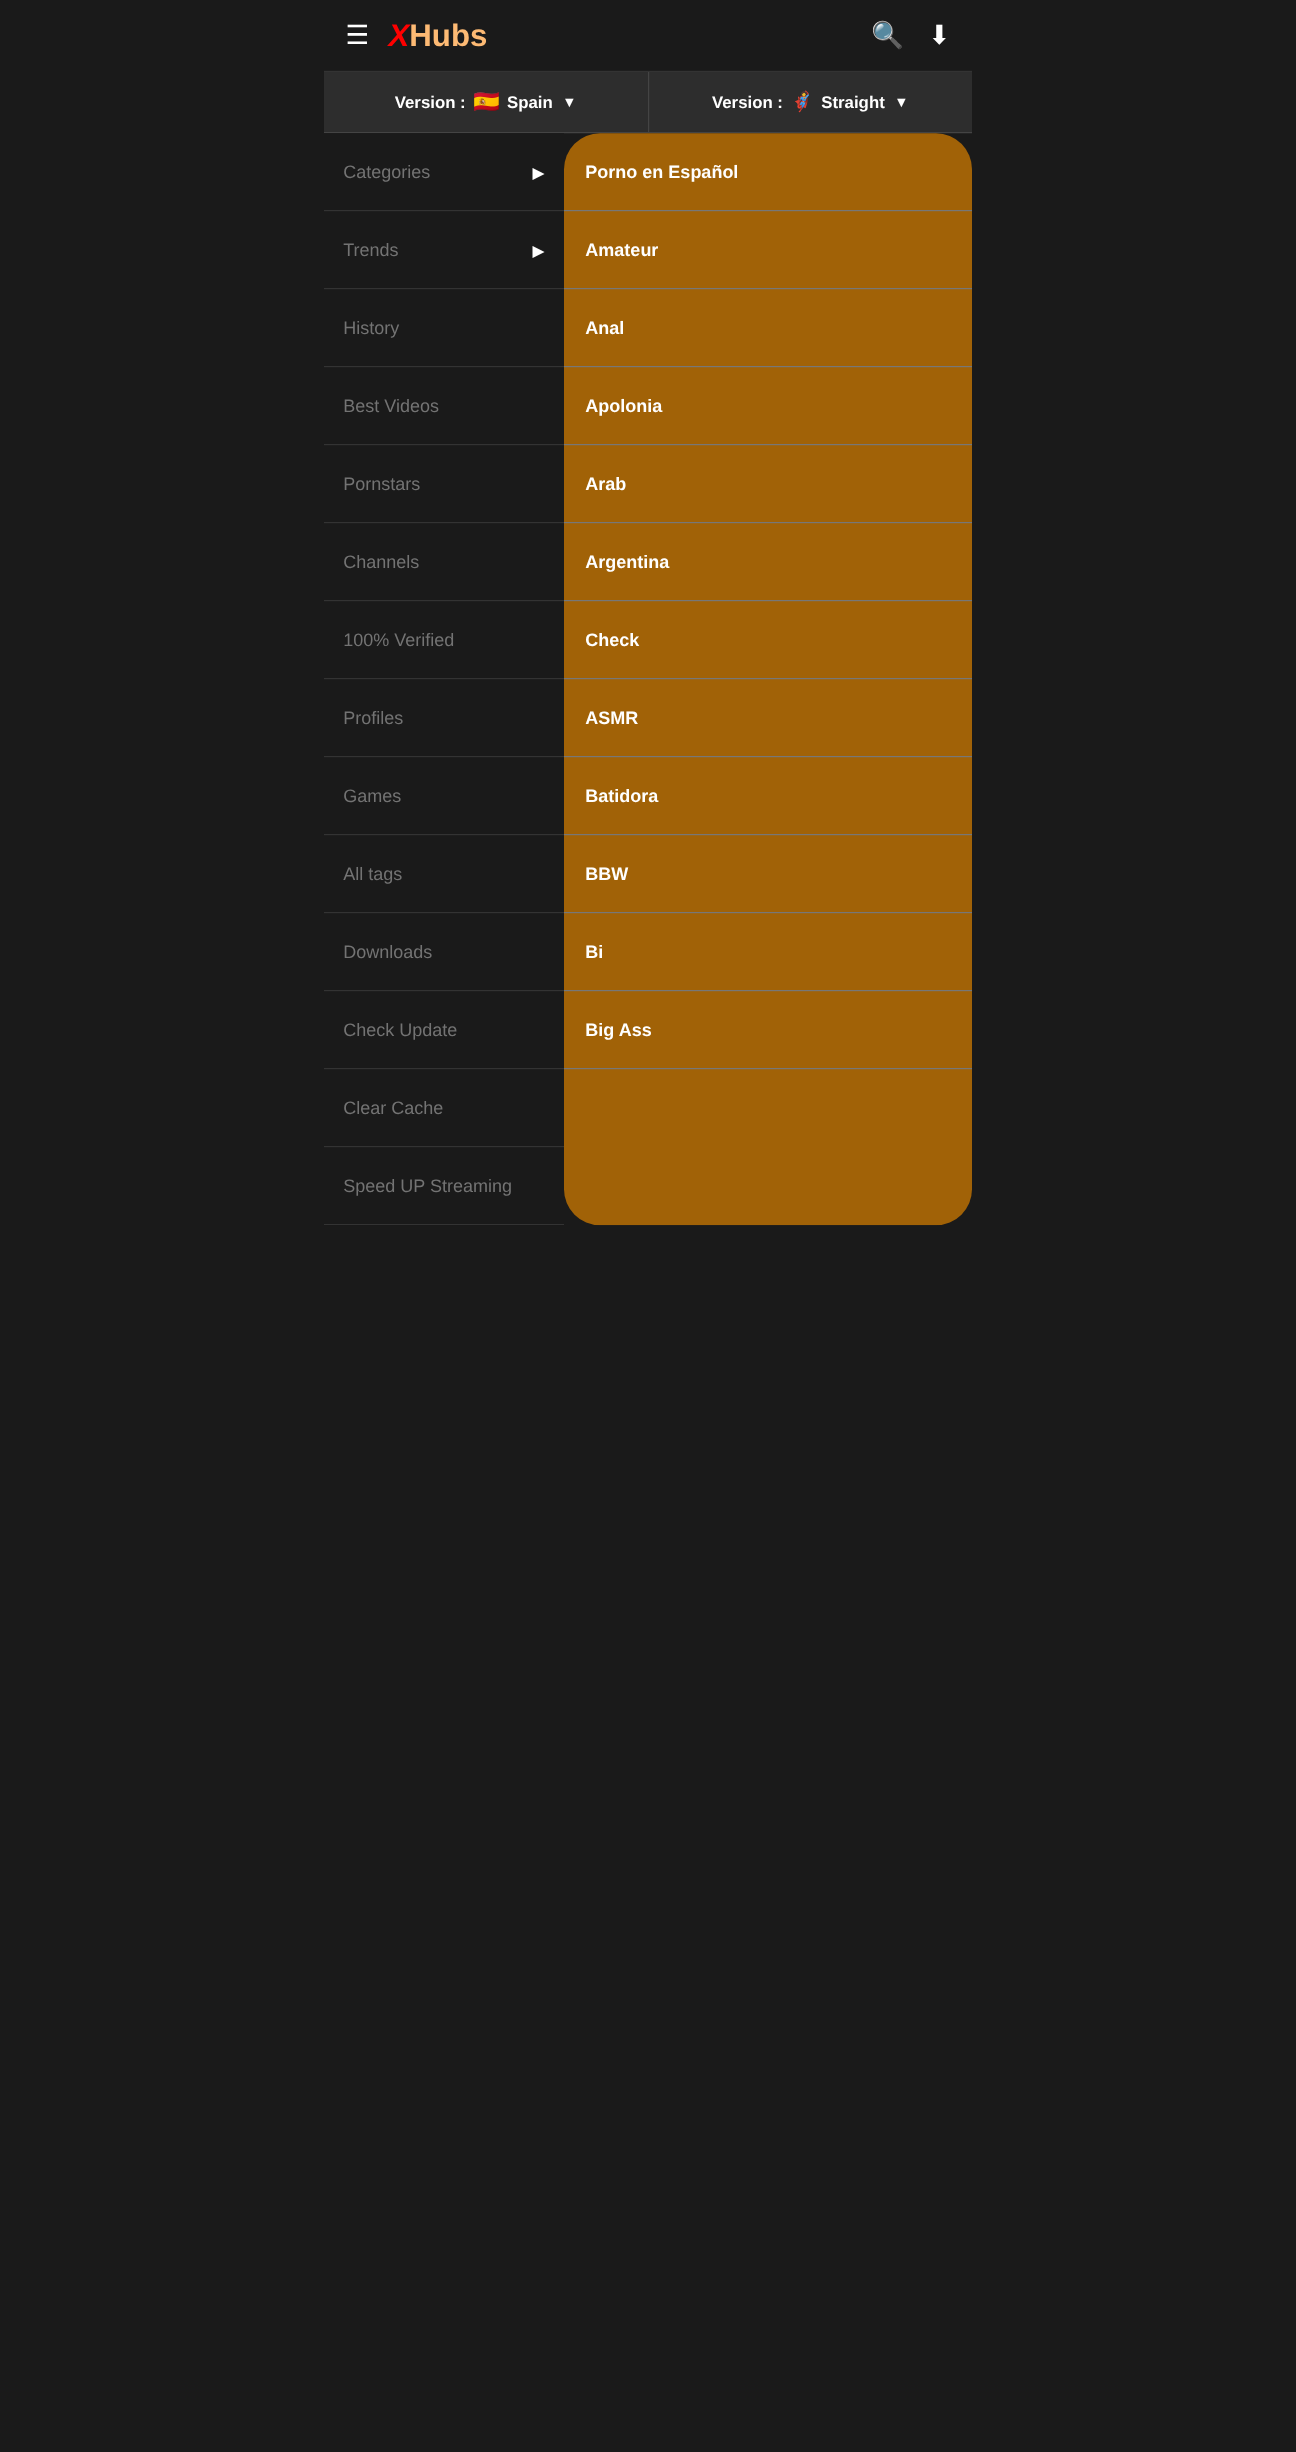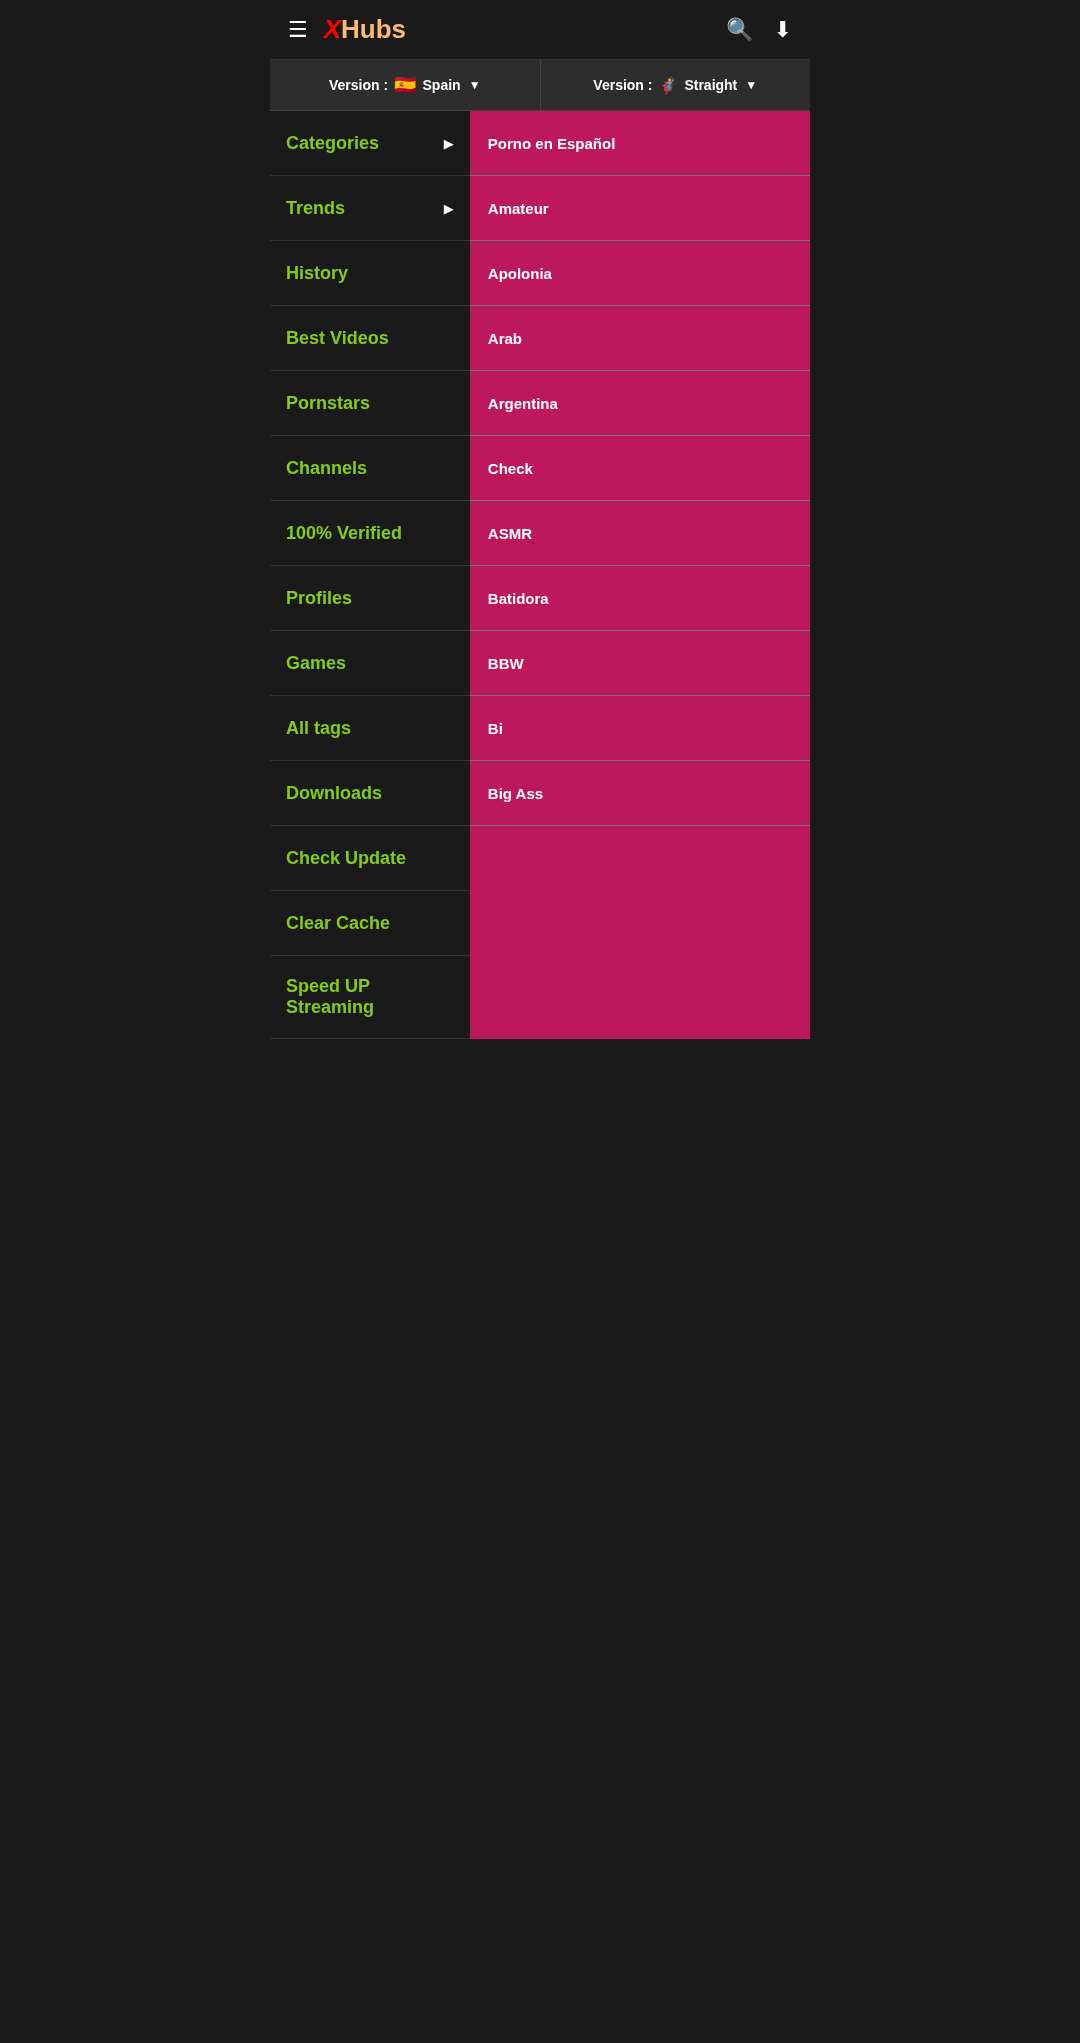--- a/index.html
+++ b/index.html
@@ -117,37 +117,38 @@
     }
 
     .left-menu {
       width: 37%;
       background: #1a1a1a;
       flex-shrink: 0;
     }
 
     .right-menu {
       flex: 1;
-      background: #be185d;
+      background: #a16207;
+      border-radius: 30px;
     }
 
     .left-menu-item {
       display: flex;
       align-items: center;
       justify-content: space-between;
       padding: 20px 16px;
       border-bottom: 1px solid #333;
       cursor: pointer;
       min-height: 65px;
     }
 
     .left-menu-item-text {
-      color: #84cc16;
-      font-size: 18px;
-      font-weight: bold;
+      color: #737373;
+      font-size: 15px;
+      font-weight: normal;
     }
 
     .right-arrow {
       color: white;
       font-size: 13px;
     }
 
     .right-menu-item {
       display: flex;
       align-items: center;
@@ -245,20 +246,23 @@
     </div>
 
   <div class="right-menu" id="right-menu-container">
   <div class="right-menu-item">
         <span class="right-menu-item-text">Porno en Español</span>
       </div>
       <div class="right-menu-item">
         <span class="right-menu-item-text">Amateur</span>
       </div>
       <div class="right-menu-item">
+        <span class="right-menu-item-text">Anal</span>
+      </div>
+      <div class="right-menu-item">
         <span class="right-menu-item-text">Apolonia</span>
       </div>
       <div class="right-menu-item">
         <span class="right-menu-item-text">Arab</span>
       </div>
       <div class="right-menu-item">
         <span class="right-menu-item-text">Argentina</span>
       </div>
       <div class="right-menu-item">
         <span class="right-menu-item-text">Check</span>

